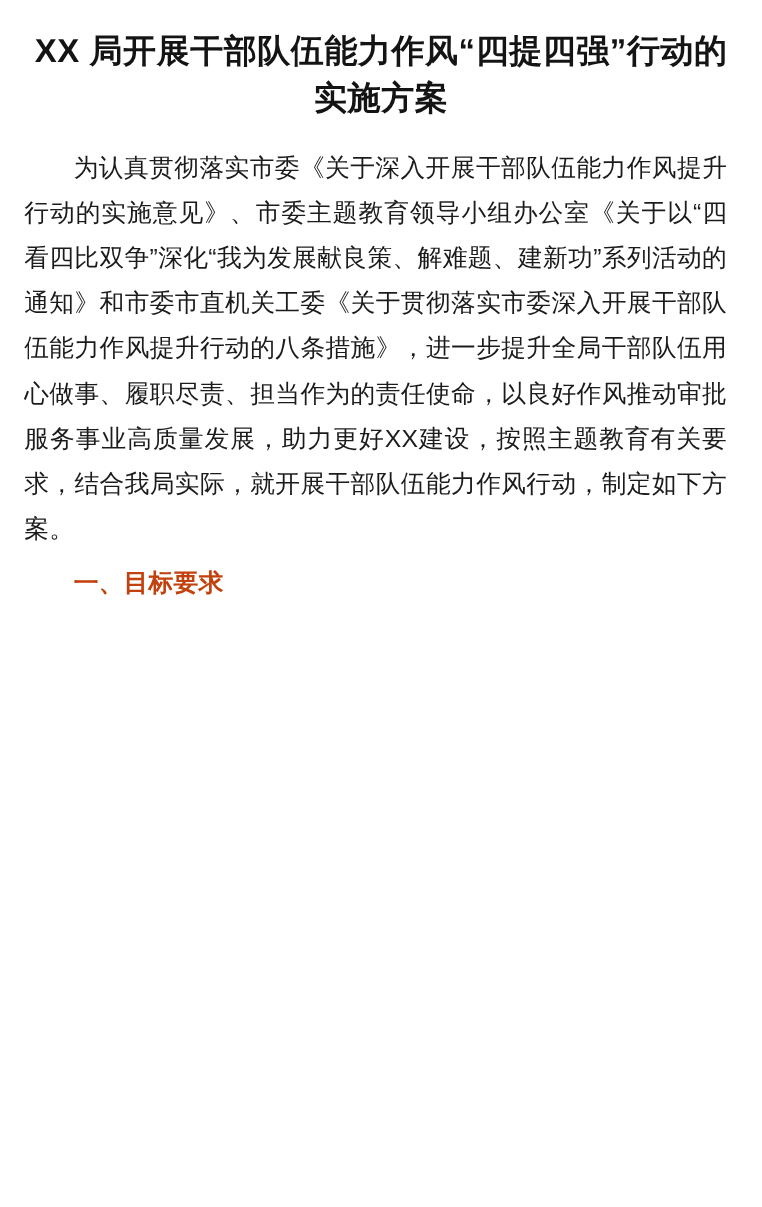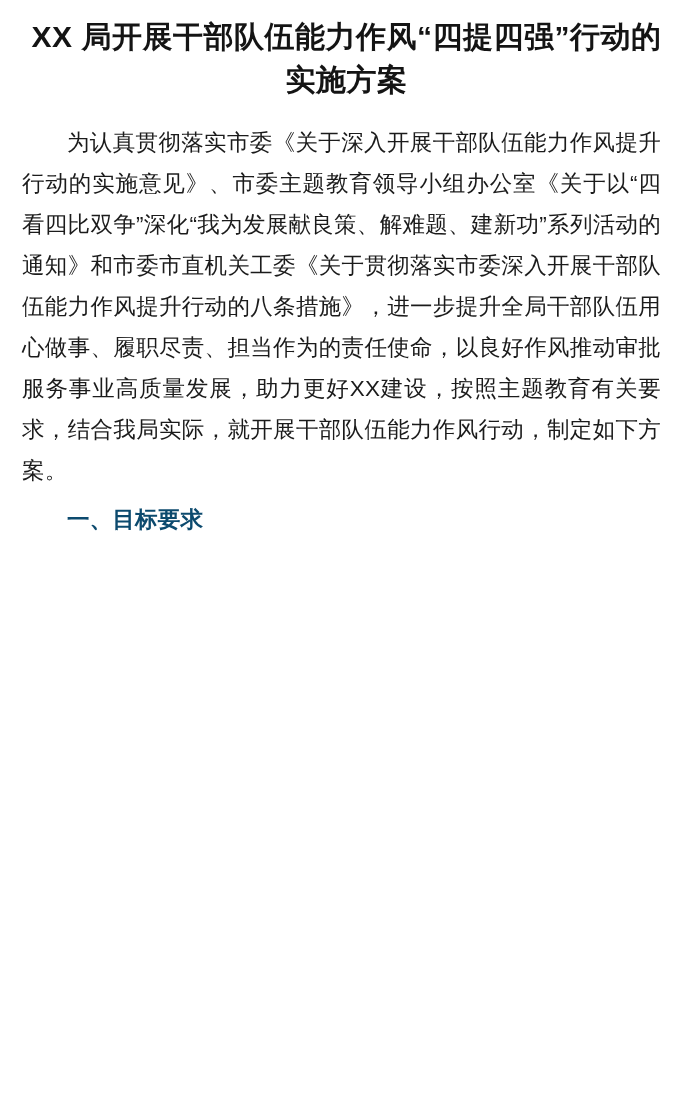--- a/index.html
+++ b/index.html
@@ -11,21 +11,21 @@
     width: 693px;
     height: 1097px;
     overflow: hidden;
     font-family: "Liberation Sans", sans-serif;
     color: #1a1a1a;
   }
   .page {
     width: 693px;
     height: 1097px;
     box-sizing: border-box;
-    padding: 16px 22px 0 22px;
+    padding: 26px 22px 0 22px;
     position: relative;
   }
   .doc-title {
     font-size: 30px;
     font-weight: bold;
     line-height: 1.42;
     text-align: center;
     letter-spacing: 0.5px;
     color: #141414;
     margin: 0 0 22px 0;
@@ -38,21 +38,21 @@
     text-justify: inter-ideograph;
     letter-spacing: 0.2px;
     color: #1b1b1b;
     margin: 0 10px 6px 0;
     text-indent: 2em;
   }
   .section-heading {
     font-size: 22.5px;
     line-height: 1.82;
     font-weight: bold;
-    color: #0c4a6e;
+    color: #c2410c;
     margin: 8px 0 2px 0;
     text-indent: 2em;
     letter-spacing: 0.2px;
   }
   .para-last {
     margin-bottom: 0;
   }
 </style>
 </head>
 <body>

